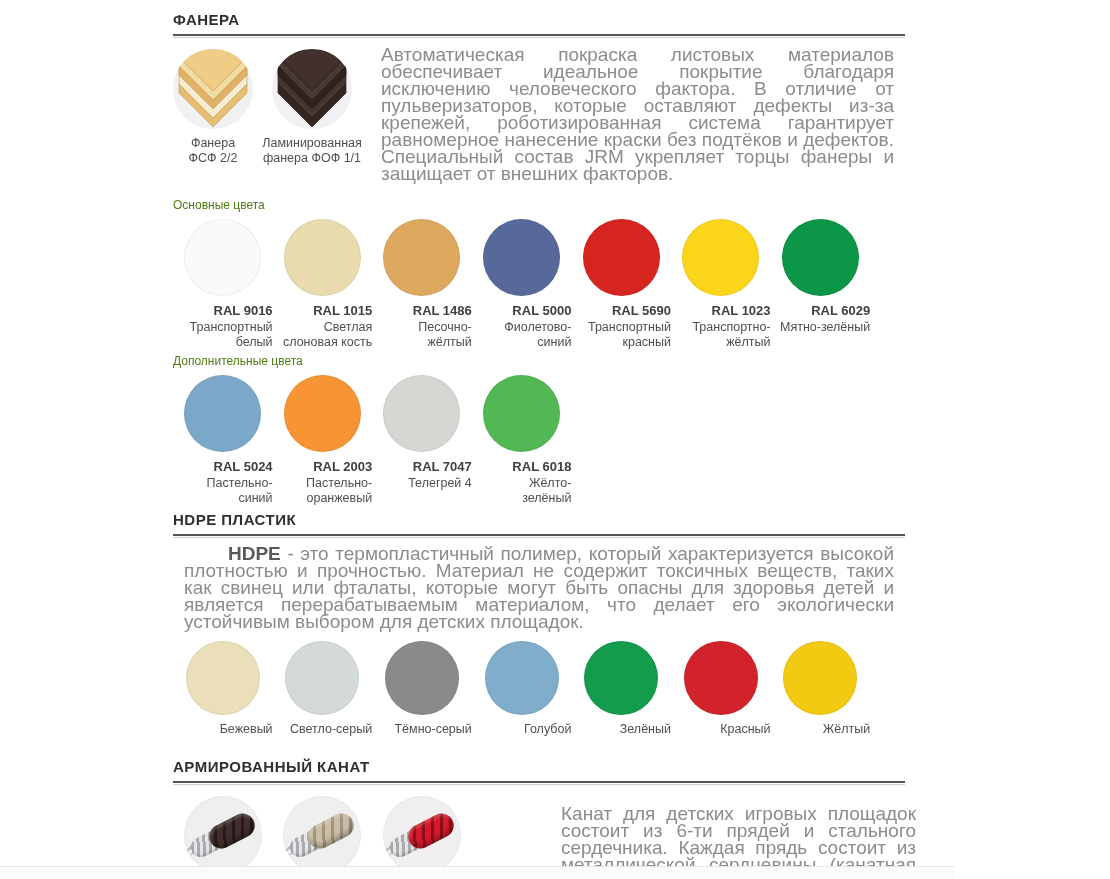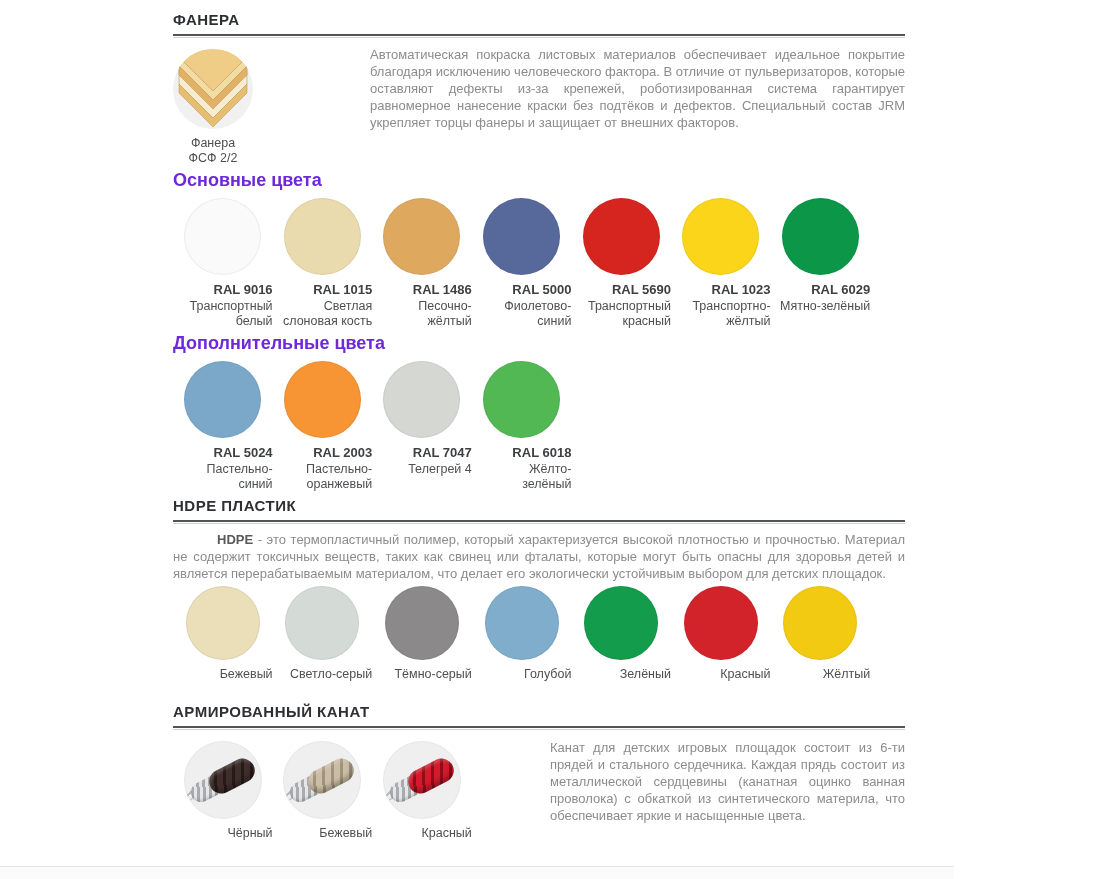--- a/index.html
+++ b/index.html
@@ -12,25 +12,25 @@
   .rule{margin-top:6px;border-top:2px solid #53545A;border-bottom:1px solid #CFD1D2;height:1px;}
 
   
   .plywood-row{display:flex;margin-top:11px;min-height:115px;}
   .figures{width:197px;display:flex;gap:19px;flex-shrink:0;}
   figure{margin:0;width:80px;text-align:center;}
   .ph-circle{width:80px;height:80px;border-radius:50%;overflow:hidden;background:#F1F1F2;}
   .ph-circle svg{display:block;}
   figcaption{font-size:12.5px;line-height:14.5px;color:#4E4F52;margin:7px 0 0 -16px;width:112px;white-space:pre-line;}
 
-  .desc{font-size:13px;line-height:17px;color:#8C8C8E;text-align:justify;margin:0;}
+  .desc{font-size:19px;line-height:17px;color:#8C8C8E;text-align:justify;margin:11px;}
   .plywood-desc{flex:1;margin-top:-3px;}
   .desc b{color:#59595C;font-weight:bold;padding-left:44px;}
 
-  h3.sub-title{font-size:18px;font-weight:bold;color:#6d28d9;margin:5px 0 0;}
+  h3.sub-title{font-size:12px;font-weight:normal;color:#4d7c0f;margin:5px 0 0;}
 
   .swatch-grid{display:grid;margin-top:7px;}
   .cols7{grid-template-columns:repeat(7,99.6px);}
   .cols4{grid-template-columns:repeat(4,99.6px);}
   .swatch{text-align:right;}
   .circle{width:77px;height:77px;border-radius:50%;margin:0 auto;background:var(--c,#ccc);
           box-shadow:inset 0 0 0 1px rgba(60,60,70,.07);}
   .hdpe .circle{width:74px;height:74px;}
   .ral{font-weight:bold;font-size:13px;color:#3F4043;margin-top:7px;line-height:15px;}
   .cname{font-size:12.5px;color:#4E4F52;line-height:14.5px;margin-top:2px;white-space:pre-line;}
@@ -80,20 +80,36 @@
                   <path d="M40 51 L6 17 L6 8 L40 42 L74 8 L74 17 Z" fill="#F1DCA4"></path>
                   <path d="M40 60 L6 26 L6 17 L40 51 L74 17 L74 26 Z" fill="#E0B166"></path>
                   <path d="M40 69 L6 35 L6 26 L40 60 L74 26 L74 35 Z" fill="#F6ECD2"></path>
                   <path d="M40 78 L6 44 L6 35 L40 69 L74 35 L74 44 Z" fill="#E6BE72"></path>
                 </g>
               </svg>
             </div>
             <figcaption>Фанера
 ФСФ 2/2</figcaption>
           </figure>
+          <figure>
+            <div class="ph-circle">
+              <svg width="80" height="80" viewBox="0 0 80 80">
+                <g stroke="#1F1512" stroke-width="0.6">
+                  <path d="M40 -8 L6 26 L6 8 L40 -26 L74 8 L74 26 Z" fill="#3A2B27"></path>
+                  <path d="M40 42 L6 8 L6 -42 L74 -42 L74 8 Z" fill="#41302B"></path>
+                  <path d="M40 51 L6 17 L6 8 L40 42 L74 8 L74 17 Z" fill="#4A3833"></path>
+                  <path d="M40 60 L6 26 L6 17 L40 51 L74 17 L74 26 Z" fill="#30221F"></path>
+                  <path d="M40 69 L6 35 L6 26 L40 60 L74 26 L74 35 Z" fill="#463631"></path>
+                  <path d="M40 78 L6 44 L6 35 L40 69 L74 35 L74 44 Z" fill="#33241F"></path>
+                </g>
+              </svg>
+            </div>
+            <figcaption>Ламинированная
+фанера ФОФ 1/1</figcaption>
+          </figure>
         </div>
         <p class="desc plywood-desc">Автоматическая покраска листовых материалов обеспечивает идеальное покрытие благодаря исключению человеческого фактора. В отличие от пульверизаторов, которые оставляют дефекты из-за крепежей, роботизированная система гарантирует равномерное нанесение краски без подтёков и дефектов. Специальный состав JRM укрепляет торцы фанеры и защищает от внешних факторов.</p>
       </div>
 
       <h3 class="sub-title">Основные цвета</h3>
       <div class="swatch-grid cols7">
 
           <div class="swatch">
             <div class="circle" style="--c: #FAFAFB;"></div>
             <div class="ral">RAL 9016</div>

